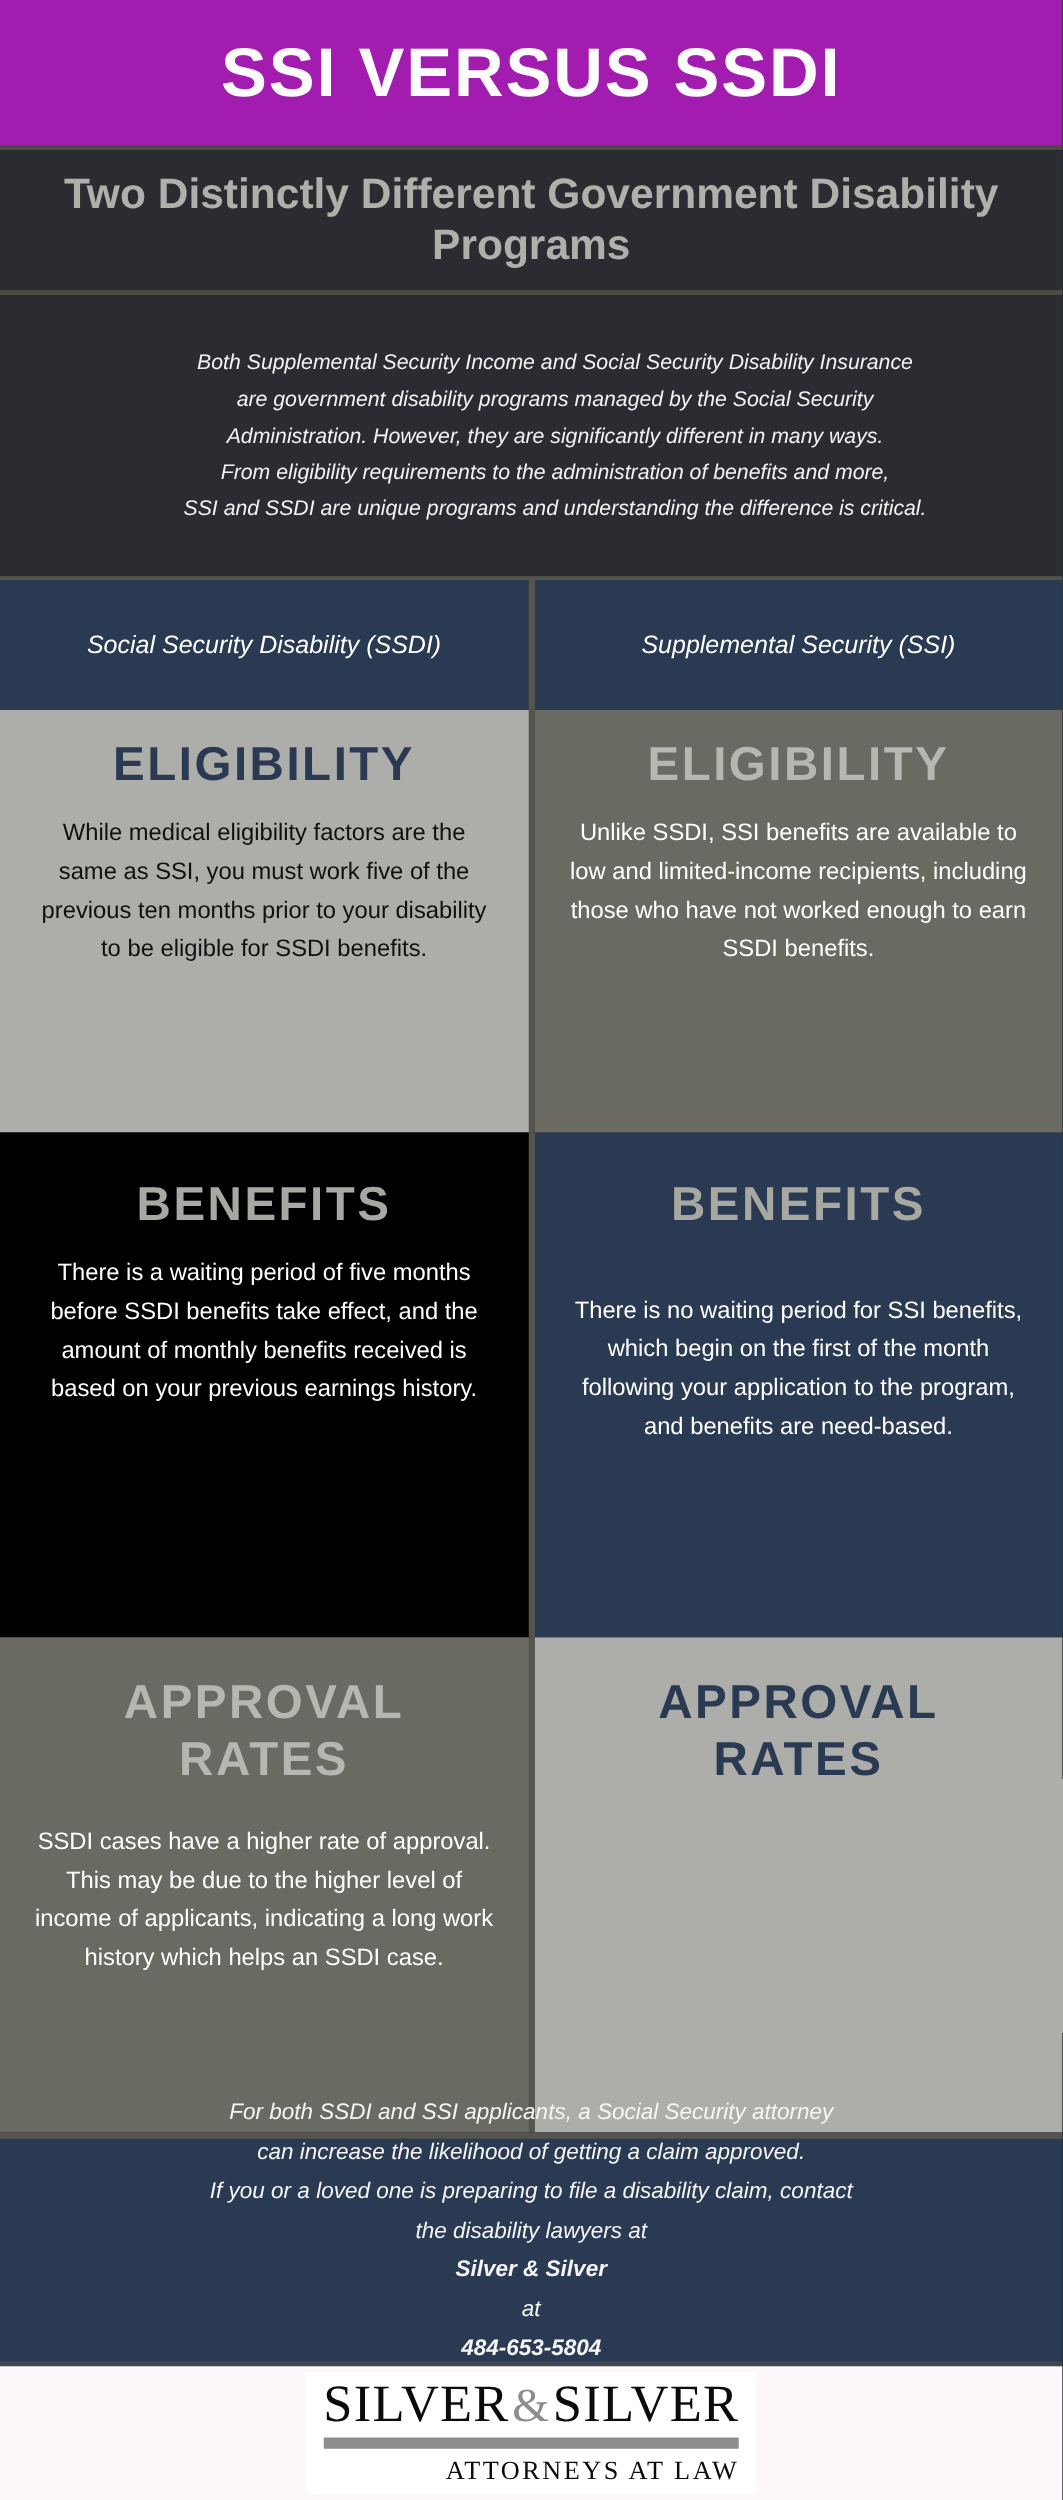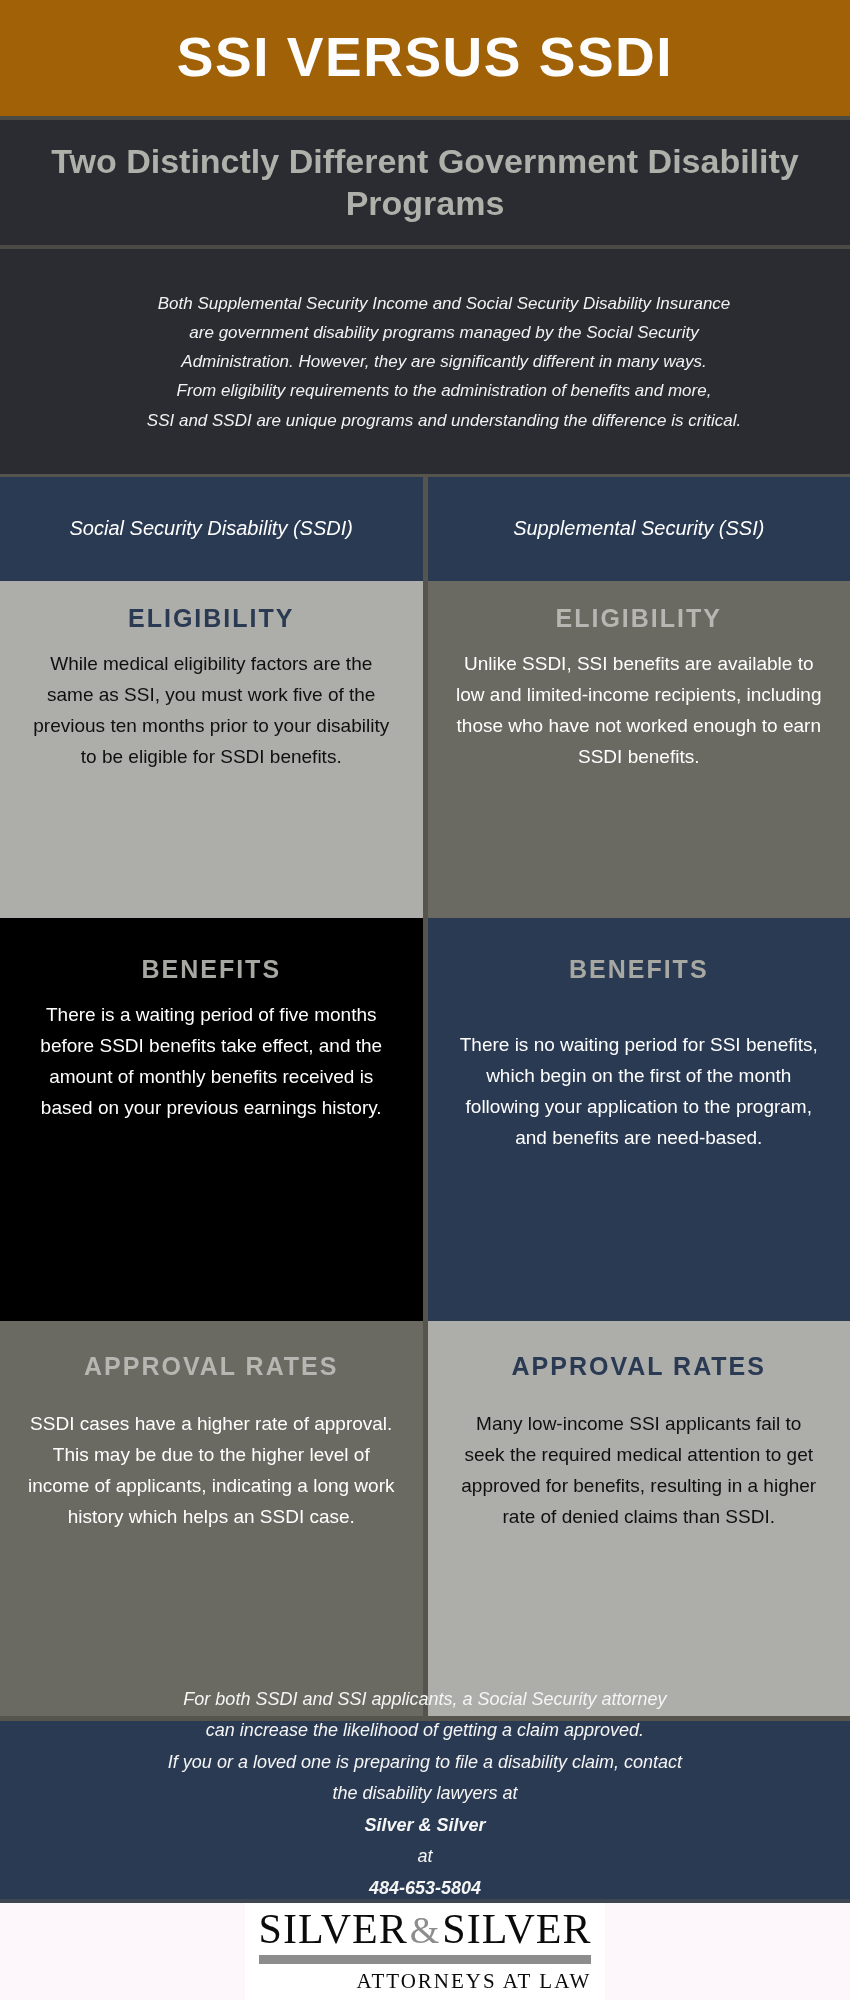--- a/index.html
+++ b/index.html
@@ -17,37 +17,37 @@
     height: 2000px;
     position: relative;
     background: #2a2c31;
     display: flex;
     flex-direction: column;
   }
 
   
   .band-title {
     height: 120px;
-    background: #a16207;
+    background: #a21caf;
     display: flex;
     align-items: center;
     justify-content: center;
     border-bottom: 4px solid #4b4b44;
   }
   .band-title .title {
     color: #fdfdfd;
     font-size: 55px;
     font-weight: bold;
     letter-spacing: 1.5px;
     text-align: center;
     line-height: 1;
   }
 
   .band-subtitle {
-    height: 130px;
+    height: 116px;
     background: #2a2c31;
     display: flex;
     align-items: center;
     justify-content: center;
     border-bottom: 4px solid #4b4b44;
   }
   .band-subtitle .subtitle {
     color: #b0b0ab;
     font-size: 34px;
     font-weight: bold;
@@ -108,21 +108,21 @@
   .cell {
     flex: 1;
     display: flex;
     flex-direction: column;
     align-items: center;
     justify-content: flex-start;
     padding: 22px 26px 18px 26px;
     text-align: center;
   }
   .cell .heading {
-    font-size: 25px;
+    font-size: 38px;
     font-weight: bold;
     letter-spacing: 2px;
     line-height: 1.2;
     margin-bottom: 16px;
   }
   .cell .body {
     font-size: 19px;
     line-height: 1.63;
   }
 
@@ -267,21 +267,20 @@
     </div>
   </div>
 
   <div class="cmp-row r-approval">
     <div class="cell t-olive">
       <div class="heading">APPROVAL RATES</div>
       <div class="body">SSDI cases have a higher rate of approval. This may be due to the higher level of income of applicants, indicating a long work history which helps an SSDI case.</div>
     </div>
     <div class="cell t-light">
       <div class="heading">APPROVAL RATES</div>
-      <div class="body">Many low-income SSI applicants fail to seek the required medical attention to get approved for benefits, resulting in a higher rate of denied claims than SSDI.</div>
     </div>
   </div>
 
   <div class="band-cta">
     <div class="cta">
       <span>For both SSDI and SSI applicants, a Social Security attorney</span>
       <span>can increase the likelihood of getting a claim approved.</span>
       <span>If you or a loved one is preparing to file a disability claim, contact</span>
       <span><span>the disability lawyers at </span><b>Silver &amp; Silver</b><span> at </span><b>484-653-5804</b><span> today.</span></span>
     </div>

